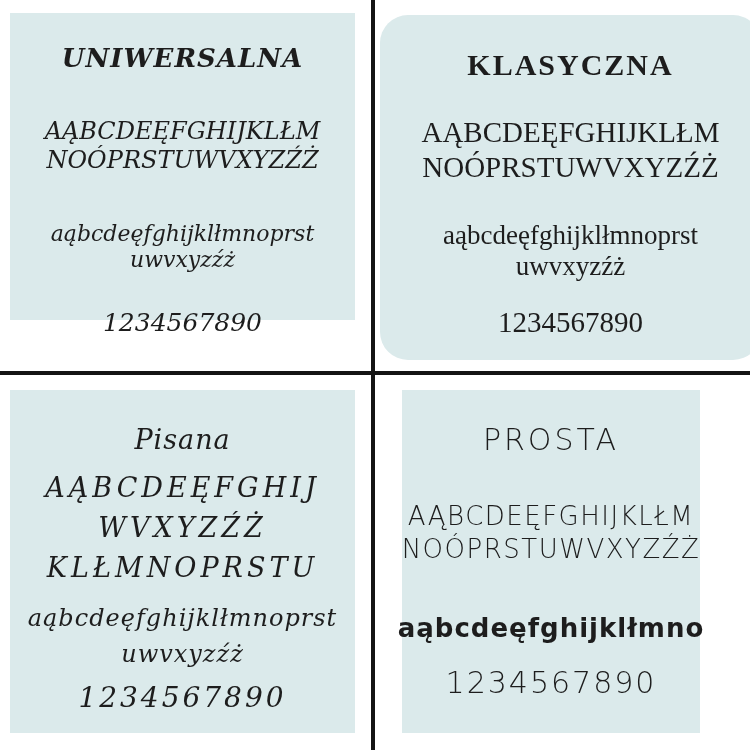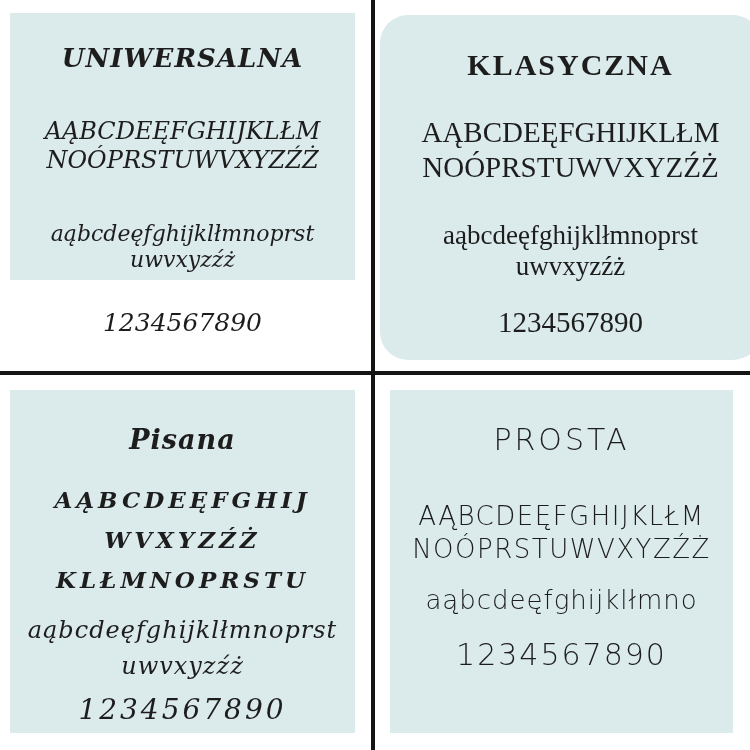--- a/index.html
+++ b/index.html
@@ -34,51 +34,51 @@
   .panel {
     position: absolute;
     background: var(--panel-bg, #dbeaeb);
     color: var(--ink, #1d1d1d);
     display: flex;
     flex-direction: column;
     align-items: center;
     box-sizing: border-box;
     text-align: center;
   }
-  .panel-tl { left: 10px;  top: 13px;  width: 345px; height: 267px; }
+  .panel-tl { left: 10px;  top: 13px;  width: 345px; height: 307px; }
   .panel-tr { left: 380px; top: 15px;  width: 381px; height: 345px; border-radius: 28px; }
   .panel-bl { left: 10px;  top: 390px; width: 345px; height: 343px; }
-  .panel-br { left: 390px; top: 390px; width: 343px; height: 343px; }
+  .panel-br { left: 402px; top: 390px; width: 298px; height: 343px; }
 
   
   .f-uni { font-family: "DejaVu Serif", serif; font-style: italic; }
   .uni-title { font-size: 26px; font-weight: bold; letter-spacing: 1px; margin-top: 30px; line-height: 30px; }
   .uni-upper { font-size: 24px; line-height: 29px; margin-top: 44px; }
   .uni-lower { font-size: 22px; line-height: 26px; margin-top: 46px; }
   .uni-nums  { font-size: 25px; line-height: 28px; margin-top: 36px; }
 
   
   .f-kla { font-family: "Liberation Serif", serif; }
   .kla-title { font-size: 30px; font-weight: bold; letter-spacing: 2px; margin-top: 32px; line-height: 36px; }
   .kla-upper { font-size: 29px; line-height: 35px; margin-top: 32px; }
   .kla-lower { font-size: 27px; line-height: 31px; margin-top: 35px; }
   .kla-nums  { font-size: 29px; line-height: 30px; margin-top: 25px; }
 
   
   .f-pis { font-family: "DejaVu Serif", serif; font-style: italic; }
-  .pis-title { font-size: 27px; font-weight: bold; margin-top: 34px; line-height: 32px; letter-spacing: 1px; }
-  .pis-upper { font-size: 23px; line-height: 40px; margin-top: 24px; letter-spacing: 4px; font-weight: 700; }
+  .pis-title { font-size: 27px; font-weight: normal; margin-top: 34px; line-height: 32px; letter-spacing: 1px; }
+  .pis-upper { font-size: 27px; line-height: 40px; margin-top: 12px; letter-spacing: 4px; font-weight: 400; }
   .pis-lower { font-size: 24px; line-height: 36px; margin-top: 12px; letter-spacing: 1px; }
   .pis-nums  { font-size: 28px; line-height: 32px; margin-top: 10px; letter-spacing: 3px; }
 
   
   .f-pro { font-family: "DejaVu Sans", "Liberation Sans", sans-serif; font-weight: 300; }
   .pro-title { font-size: 30px; letter-spacing: 3px; margin-top: 32px; line-height: 36px; }
   .pro-upper { font-size: 26px; line-height: 33px; margin-top: 42px; letter-spacing: 1.5px; }
-  .pro-lower { font-size: 26px; line-height: 36px; margin-top: 16px; letter-spacing: 1px; }
+  .pro-lower { font-size: 26px; line-height: 36px; margin-top: 44px; letter-spacing: 1px; font-weight: bold; }
   .pro-nums  { font-size: 30px; line-height: 34px; margin-top: 20px; letter-spacing: 2px; }
 </style>
 </head>
 <body>
 
 <div class="canvas">
 
   <div class="divider-v"></div>
   <div class="divider-h"></div>
 

